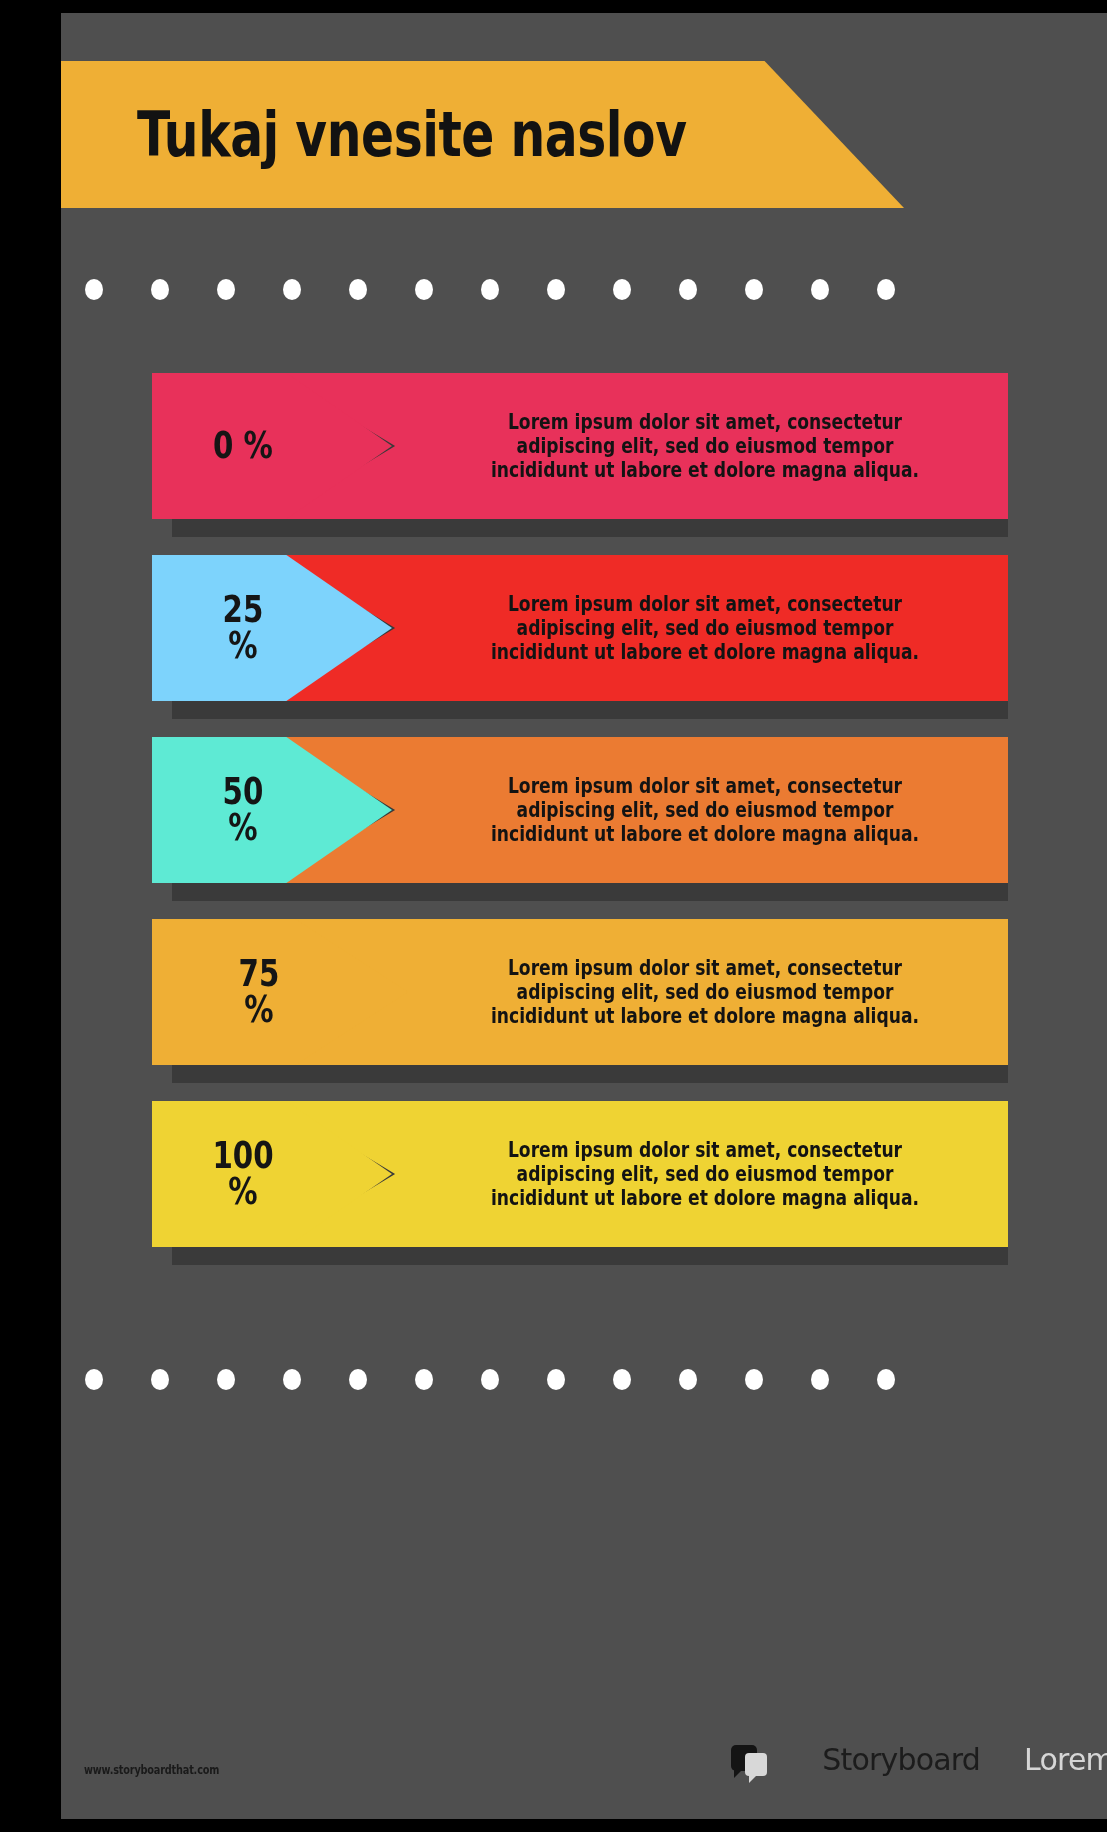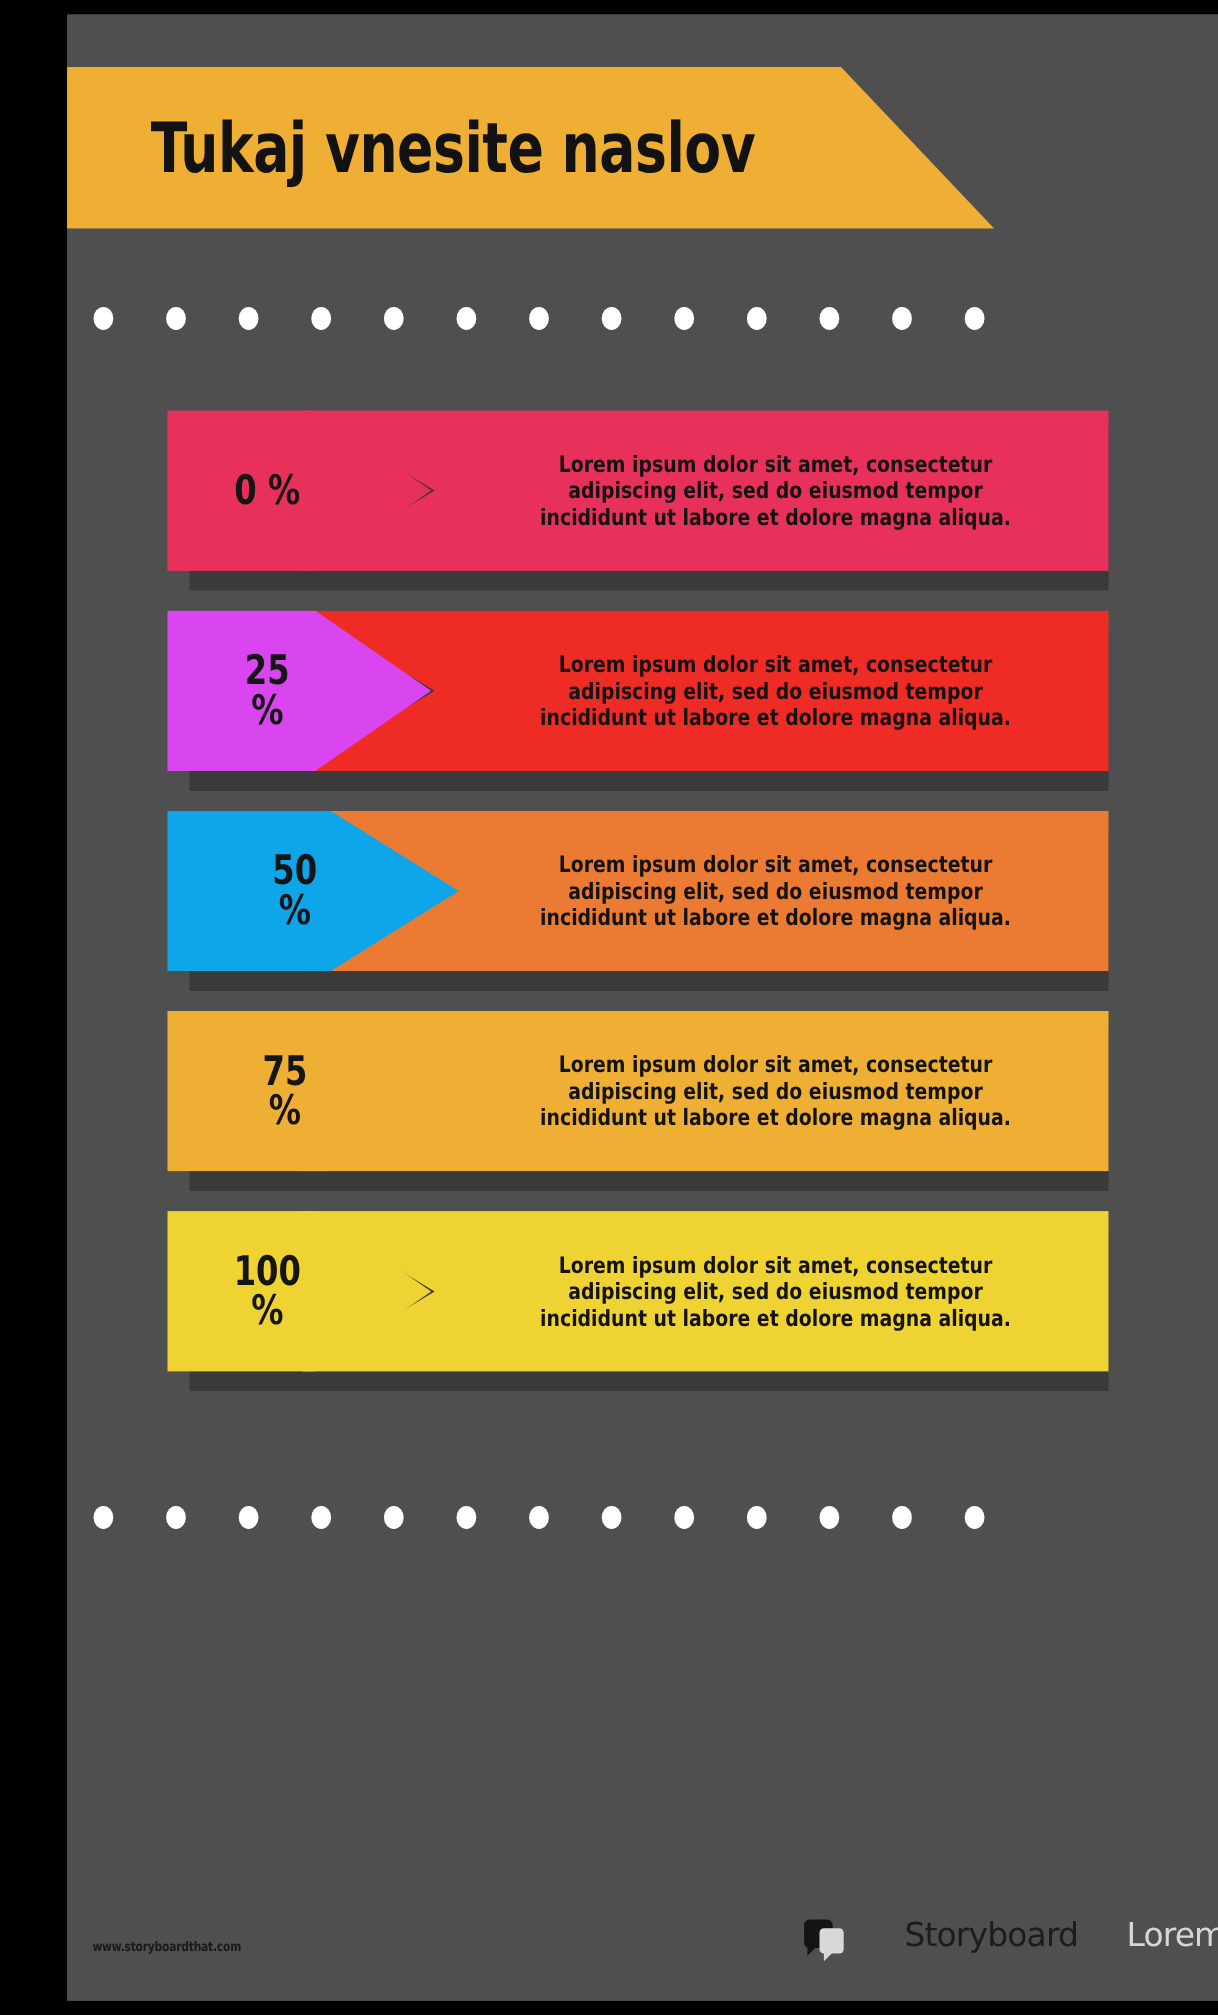--- a/index.html
+++ b/index.html
@@ -269,33 +269,33 @@
           </div>
           <div class="row-plate" style="background: rgb(232, 49, 90);">
             <div class="pct-label inline"><span class="pct-num">0</span> <span class="pct-sign">%</span></div>
           </div>
         </div>
         <div class="row">
           <div class="row-shadow" style="background: rgb(58, 58, 58);"></div>
           <div class="row-body" style="background: rgb(239, 43, 38);">
             <div class="body-text">Lorem ipsum dolor sit amet, consectetur adipiscing elit, sed do eiusmod tempor incididunt ut labore et dolore magna aliqua.</div>
           </div>
-          <div class="row-plate" style="background: #d946ef;">
+          <div class="row-plate" style="background: #7dd3fc;">
             <div class="pct-label">
               <span class="pct-num">25</span>
               <span class="pct-sign">%</span>
             </div>
           </div>
         </div>
         <div class="row">
           <div class="row-shadow" style="background: rgb(58, 58, 58);"></div>
           <div class="row-body" style="background: rgb(235, 123, 50);">
             <div class="body-text">Lorem ipsum dolor sit amet, consectetur adipiscing elit, sed do eiusmod tempor incididunt ut labore et dolore magna aliqua.</div>
           </div>
-          <div class="row-plate" style="background: #0ea5e9; padding-left: 25px;">
+          <div class="row-plate" style="background: #5eead4;">
             <div class="pct-label">
               <span class="pct-num">50</span>
               <span class="pct-sign">%</span>
             </div>
           </div>
         </div>
         <div class="row">
           <div class="row-shadow" style="background: rgb(58, 58, 58);"></div>
           <div class="row-body" style="background: rgb(239, 175, 53);">
             <div class="body-text">Lorem ipsum dolor sit amet, consectetur adipiscing elit, sed do eiusmod tempor incididunt ut labore et dolore magna aliqua.</div>

